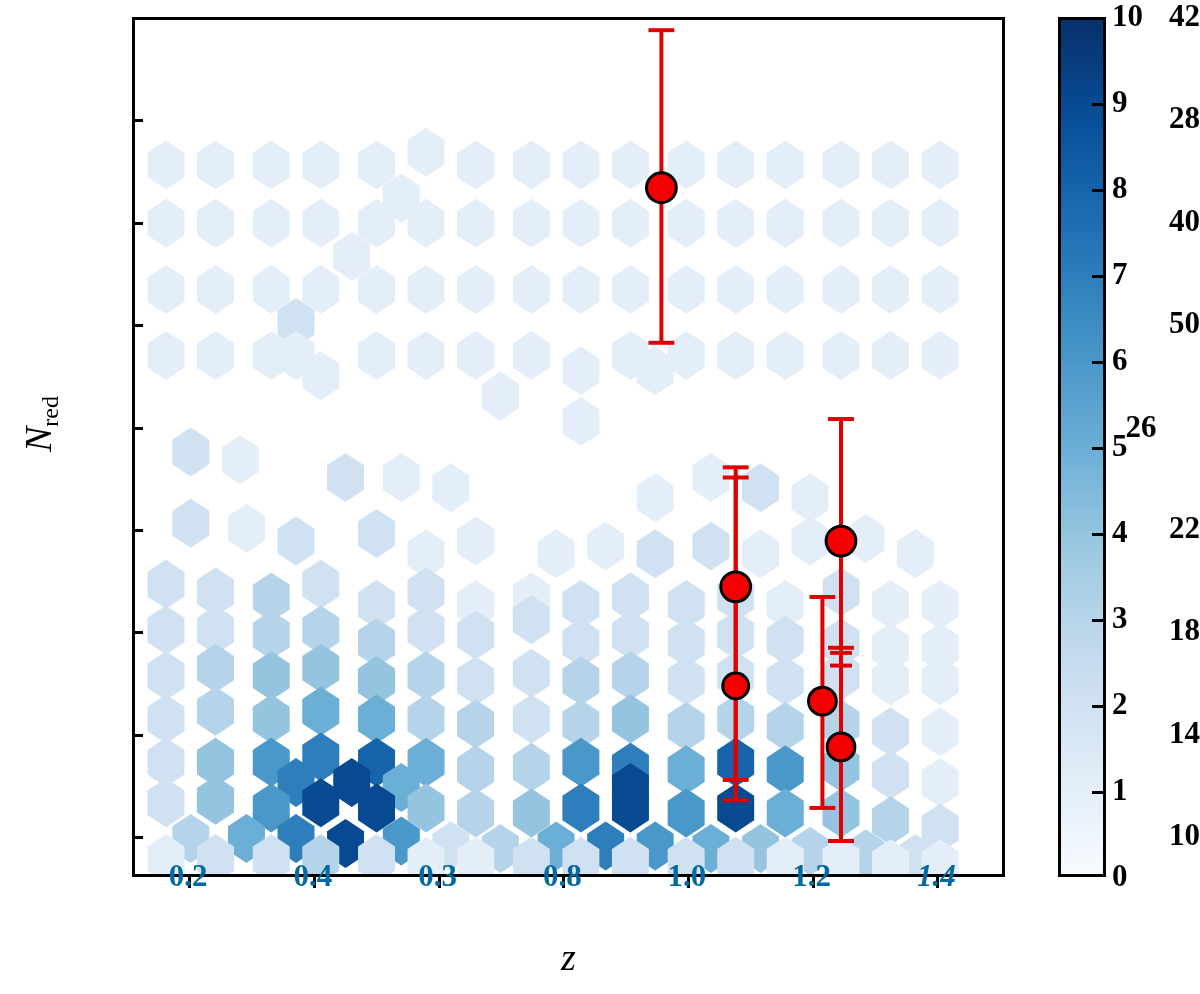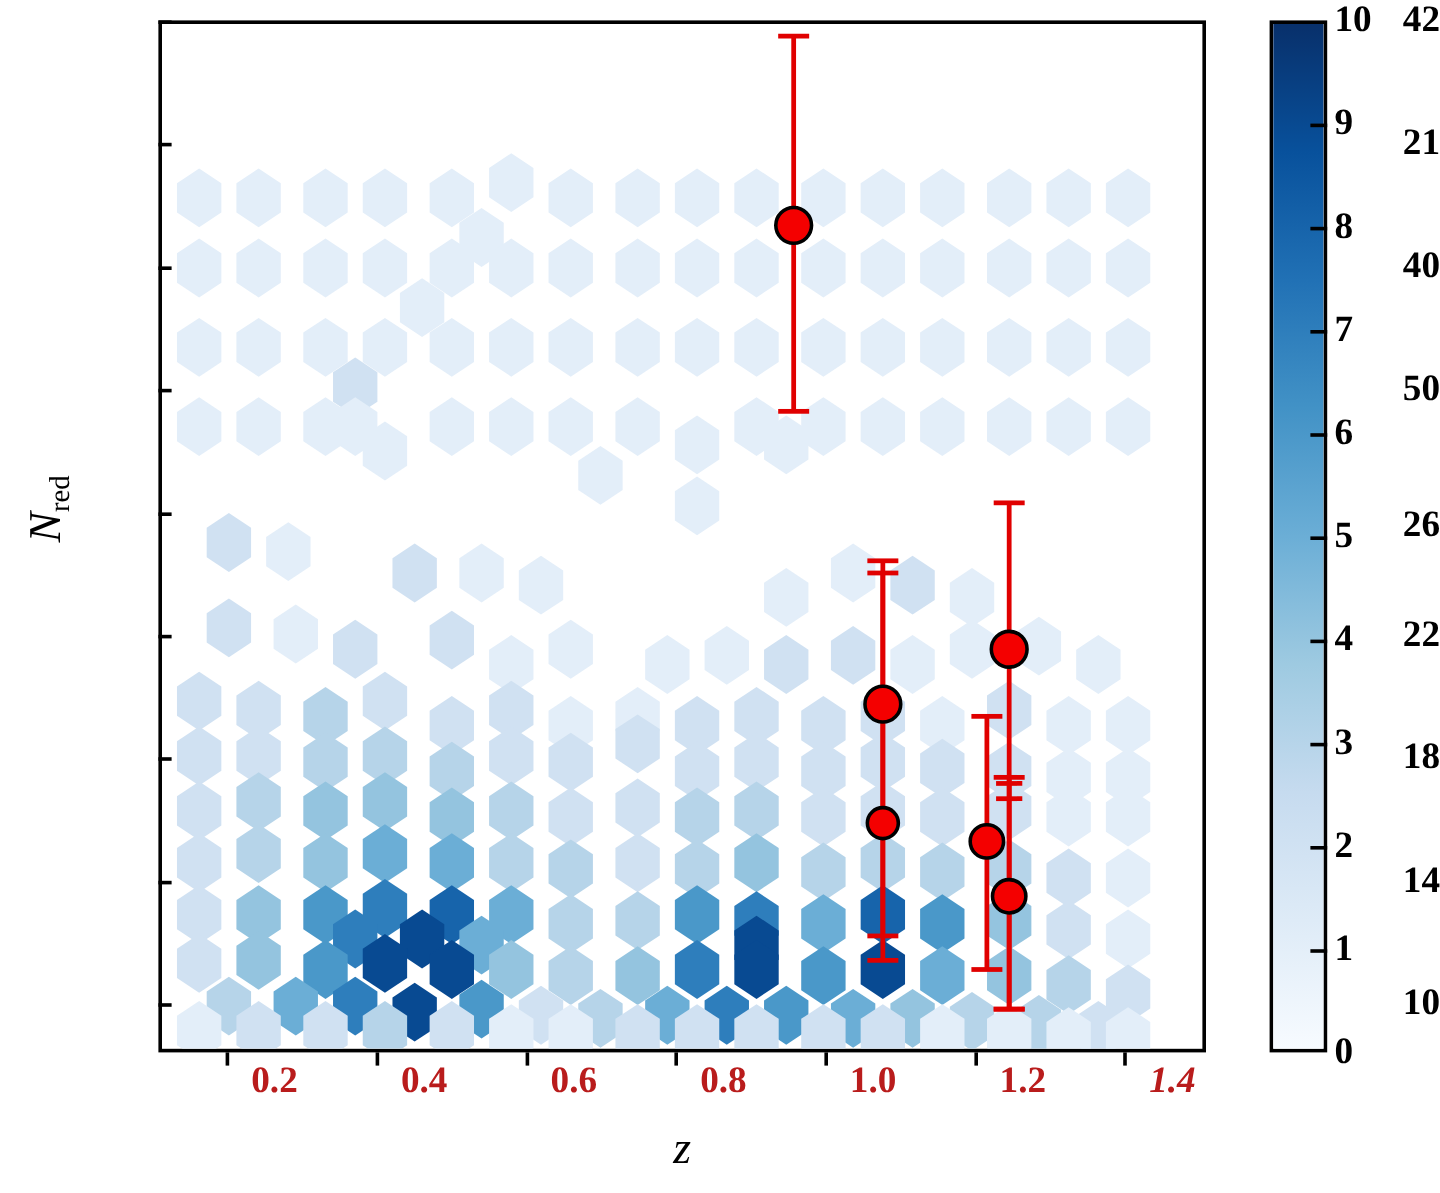--- a/index.html
+++ b/index.html
@@ -15,23 +15,23 @@
   #marker-layer{position:absolute;left:0;top:0;width:100%;height:100%;}
 
   
   .ytick{position:absolute;left:132px;width:11px;height:0;border-top:3px solid #000;}
   .xtick{position:absolute;top:877px;height:11px;width:0;border-left:3px solid #000;}
 
   
   .ylabel-tick{position:absolute;right:0;width:118px;text-align:right;
                font-family:"Liberation Serif",serif;font-weight:bold;font-size:31px;
                color:#000;line-height:1;}
-  .xlabel-tick{position:absolute;top:884px;width:120px;text-align:right;
+  .xlabel-tick{position:absolute;top:860px;width:120px;text-align:center;
                font-family:"Liberation Serif",serif;font-weight:bold;font-size:31px;
-               color:#b91c1c;line-height:1;}
+               color:#0369a1;line-height:1;}
 
   
   #y-axis-title{position:absolute;left:-60px;top:400px;width:200px;text-align:center;
                 transform:rotate(-90deg);transform-origin:center center;
                 font-family:"Liberation Serif",serif;font-size:38px;color:#000;
                 font-style:italic;white-space:nowrap;}
   #y-axis-title .sub{font-size:24px;font-style:normal;vertical-align:-0.30em;
                      font-family:"Liberation Serif",serif;}
   #x-axis-title{position:absolute;left:132px;top:935px;width:873px;text-align:center;
                 font-family:"Liberation Serif",serif;font-style:italic;font-size:38px;color:#000;}
@@ -316,40 +316,40 @@
       <div class="ytick" style="top: 324.143px;"></div>
       <div class="ytick" style="top: 221.762px;"></div>
       <div class="ytick" style="top: 119.381px;"></div>
       <div class="ytick" style="top: 17px;"></div>
     </div>
   <div id="y-ticklabels">
       <div class="ylabel-tick" style="top: 819.048px;">10</div>
       <div class="ylabel-tick" style="top: 716.667px;">14</div>
       <div class="ylabel-tick" style="top: 614.286px;">18</div>
       <div class="ylabel-tick" style="top: 511.905px;">22</div>
-      <div class="ylabel-tick" style="top: 421px;">26</div>
+      <div class="ylabel-tick" style="top: 411px; text-align: center;">26</div>
       <div class="ylabel-tick" style="top: 307.143px;">50</div>
       <div class="ylabel-tick" style="top: 204.762px;">40</div>
-      <div class="ylabel-tick" style="top: 102.381px;">21</div>
+      <div class="ylabel-tick" style="top: 102.381px;">28</div>
       <div class="ylabel-tick" style="top: 0px; font-family: Liberation Serif, serif;">42</div>
     </div>
 
   <div id="x-ticks">
       <div class="xtick" style="left: 188.121px;"></div>
       <div class="xtick" style="left: 312.836px;"></div>
       <div class="xtick" style="left: 437.55px;"></div>
       <div class="xtick" style="left: 562.264px;"></div>
       <div class="xtick" style="left: 686.979px;"></div>
       <div class="xtick" style="left: 811.693px;"></div>
       <div class="xtick" style="left: 936.407px;"></div>
     </div>
   <div id="x-ticklabels">
       <div class="xlabel-tick" style="left: 128.121px;">0.2</div>
       <div class="xlabel-tick" style="left: 252.836px;">0.4</div>
-      <div class="xlabel-tick" style="left: 377.55px;">0.6</div>
+      <div class="xlabel-tick" style="left: 377.55px;">0.3</div>
       <div class="xlabel-tick" style="left: 502.264px;">0.8</div>
       <div class="xlabel-tick" style="left: 626.979px;">1.0</div>
       <div class="xlabel-tick" style="left: 751.693px;">1.2</div>
       <div class="xlabel-tick" style="left: 876.407px; font-style: italic;">1.4</div>
     </div>
 
   <div id="y-axis-title">
     <span>N</span><span class="sub">red</span>
   </div>
   <div id="x-axis-title">z</div>

